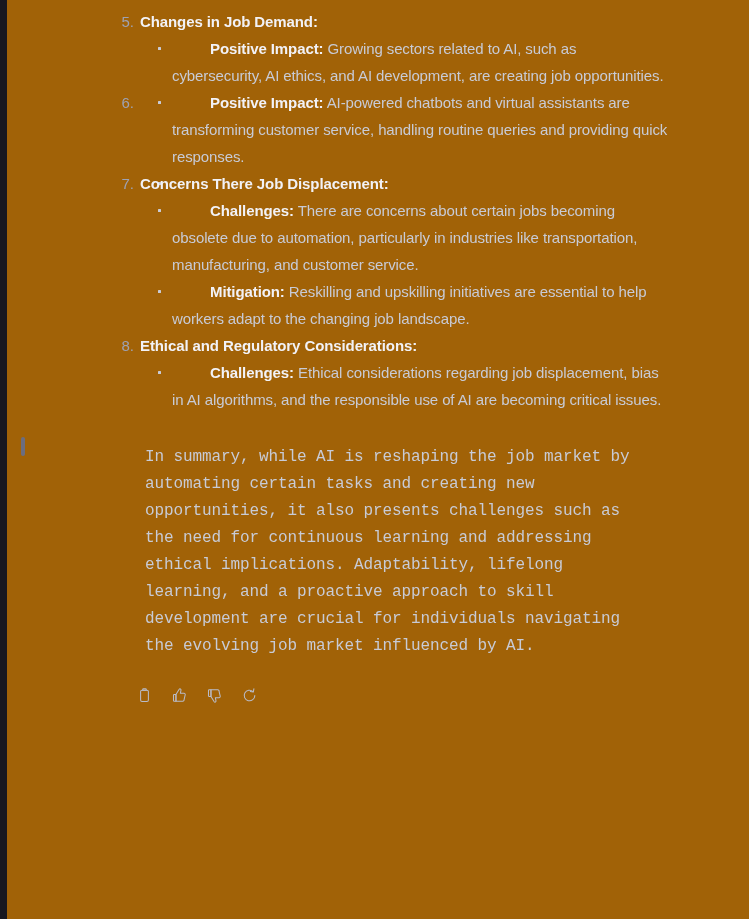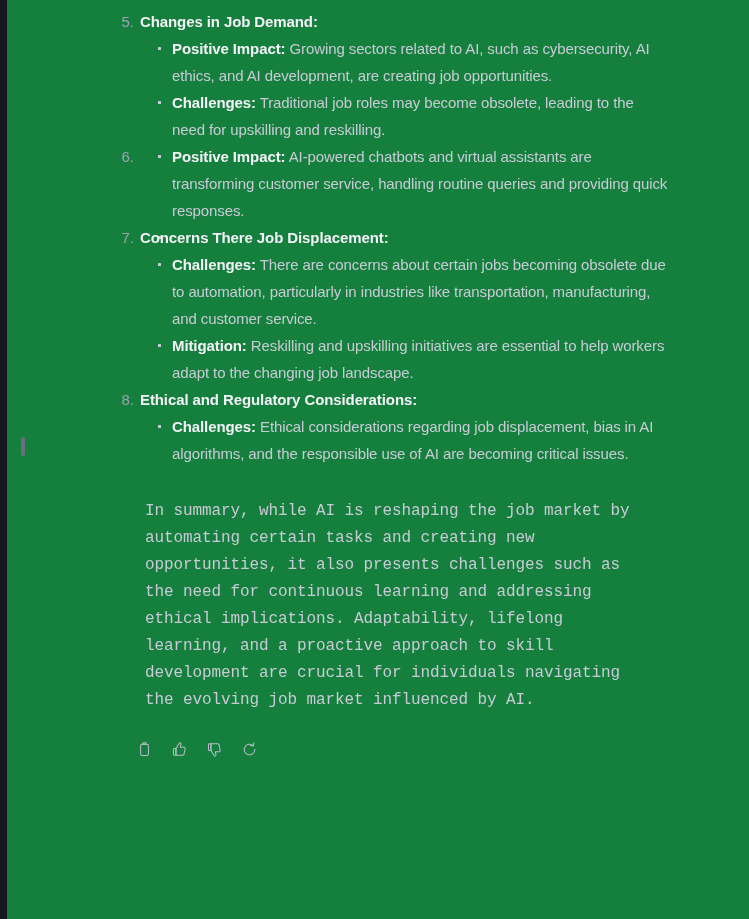--- a/index.html
+++ b/index.html
@@ -30,21 +30,21 @@
     position: absolute;
     left: 0; top: 0;
     width: 7px; height: 919px;
     background: #17171f;
   }
 
   .chat-surface {
     position: absolute;
     left: 7px; top: 0;
     width: 742px; height: 919px;
-    background: #15803d;
+    background: #a16207;
   }
 
   
   .gutter-handle {
     position: absolute;
     left: 14px;
     top: 437px;
     width: 4px;
     height: 19px;
     border-radius: 3px;
@@ -114,20 +114,21 @@
   .sub-text {
     color: #c8cbd6;
     font-size: 15px;
     line-height: 27px;
     letter-spacing: -0.1px;
   }
   .sub-text b,
   .sub-text .lbl {
     color: #f2f2f7;
     font-weight: bold;
+    margin-left: 38px;
   }
 
   .summary {
     color: #c8cbd6;
     font-size: 16px;
     line-height: 27px;
     letter-spacing: -0.1px;
     margin: 12px;
     padding-left: 23px;
     padding-top: 19px;
@@ -173,21 +174,20 @@
 
     <div class="gutter-handle"></div>
 
     <div class="message">
 
       <ol class="main-list" id="numbered-list">
           <li>
             <div class="section-title">Changes in Job Demand:</div>
             <ul class="sub-list">
               <li><span class="bullet-dot"></span><span class="sub-text"><span class="lbl">Positive Impact:</span><span> Growing sectors related to AI, such as cybersecurity, AI ethics, and AI development, are creating job opportunities.</span></span></li>
-              <li><span class="bullet-dot"></span><span class="sub-text"><span class="lbl">Challenges:</span><span> Traditional job roles may become obsolete, leading to the need for upskilling and reskilling.</span></span></li>
             </ul>
           </li>
           <li>
             <ul class="sub-list">
               <li><span class="bullet-dot"></span><span class="sub-text"><span class="lbl">Positive Impact:</span><span> AI-powered chatbots and virtual assistants are transforming customer service, handling routine queries and providing quick responses.</span></span></li>
               <li><span class="bullet-dot"></span></li>
             </ul>
           </li>
           <li>
             <div class="section-title">Concerns There Job Displacement:</div>

